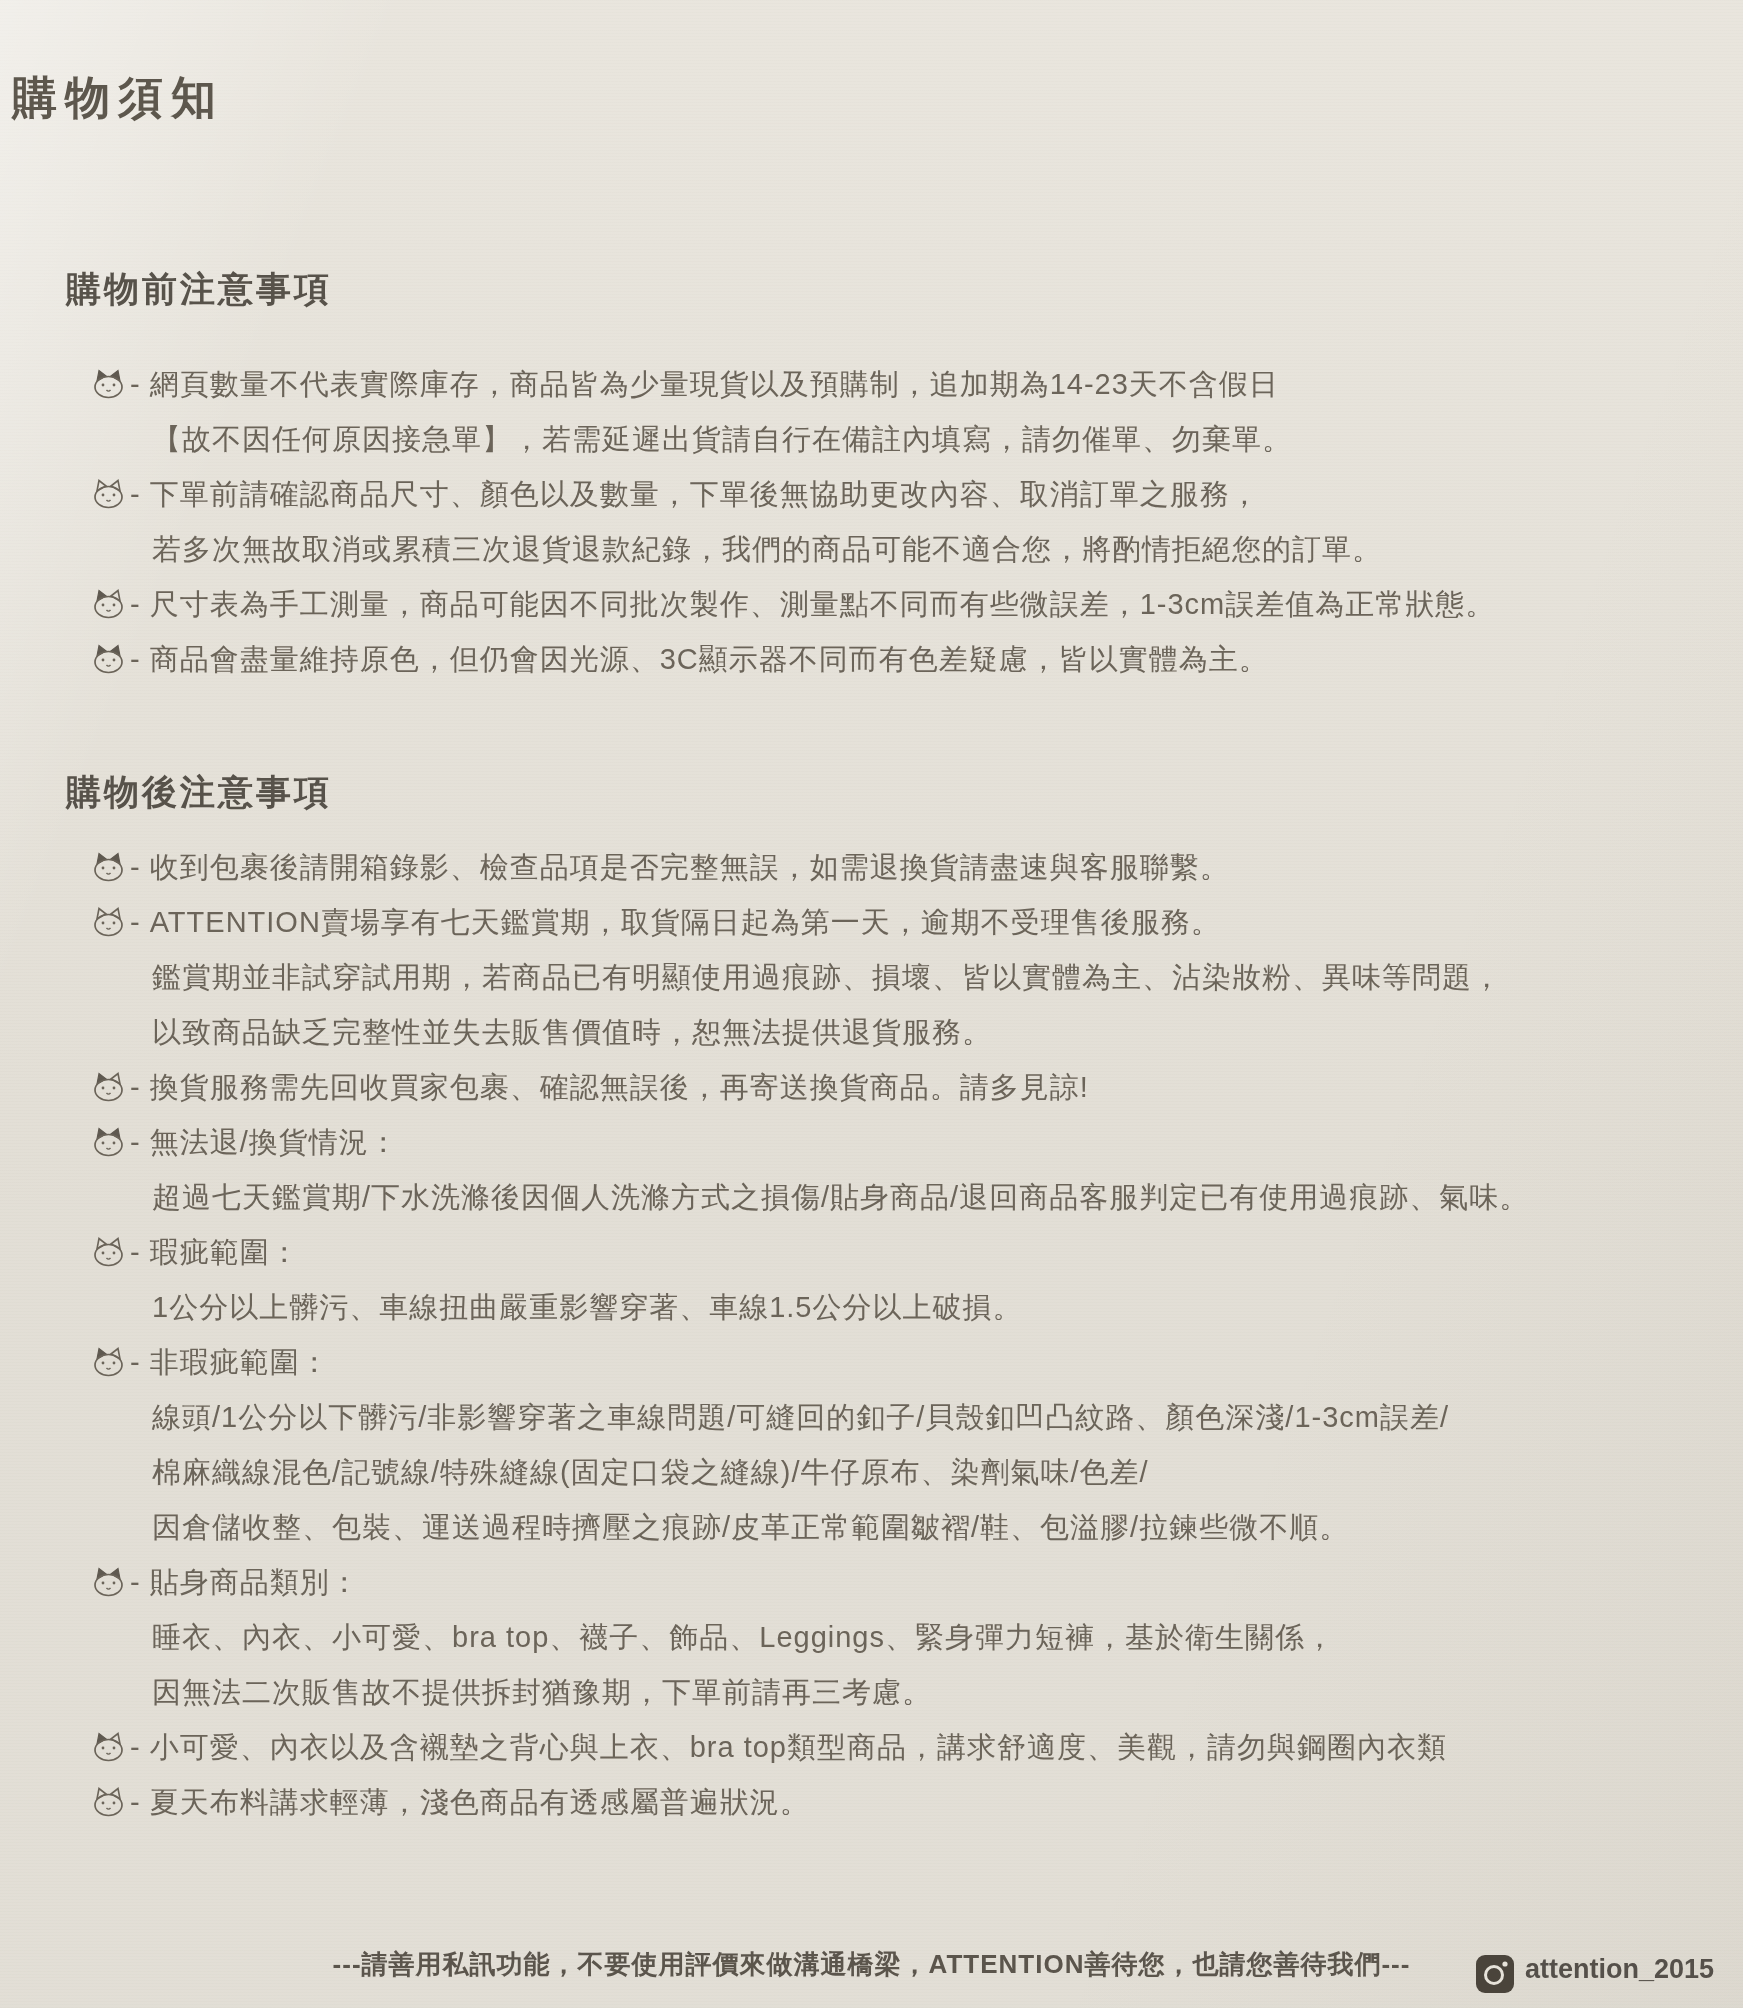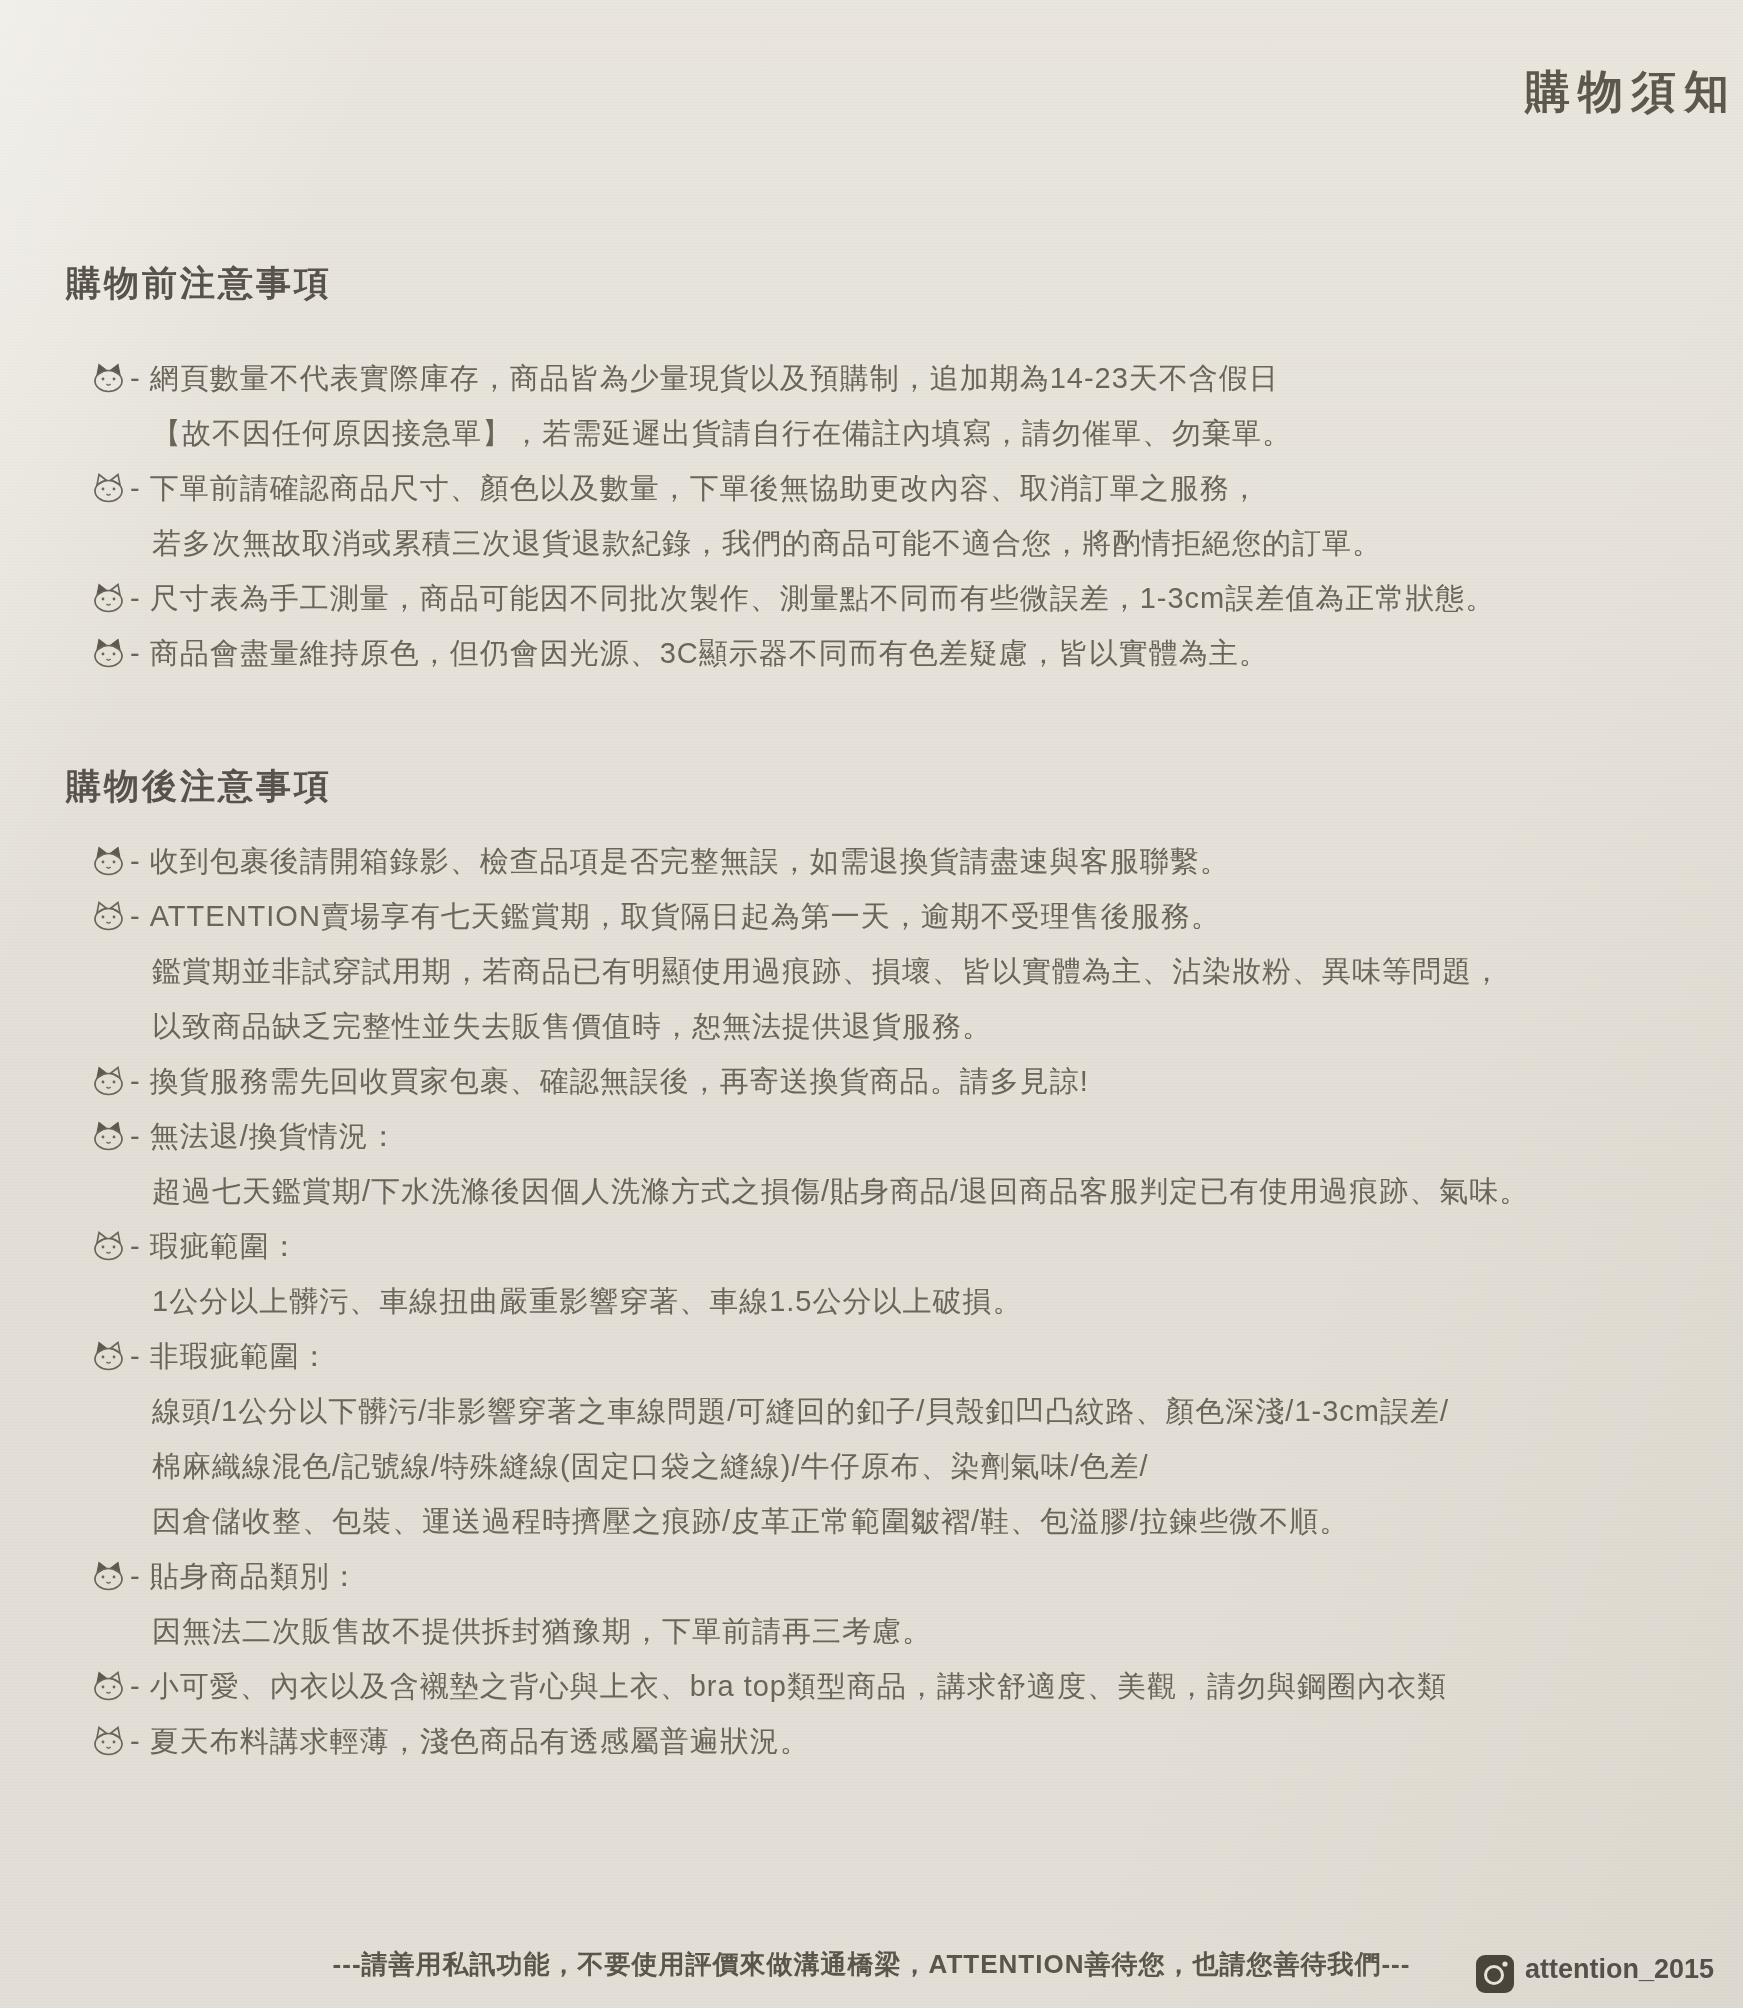--- a/index.html
+++ b/index.html
@@ -10,23 +10,23 @@
     font-family:"Liberation Sans",sans-serif;
     color:#6b6459;
     background-color:#e6e2d9;
     background-image:
       linear-gradient(112deg, rgba(255,255,255,0.40) 0%, rgba(255,255,255,0) 16%),
       linear-gradient(290deg, rgba(130,120,100,0.06) 0%, rgba(0,0,0,0) 28%),
       linear-gradient(180deg, rgba(255,255,255,0.12) 0%, rgba(0,0,0,0.015) 60%),
       repeating-linear-gradient(0deg, rgba(120,112,98,0.025) 0 1px, rgba(0,0,0,0) 1px 3px);
   }
   .title{
-    margin:6px;
+    margin:12px;
     padding-top:56px;
-    text-align:right;
+    text-align:left;
     font-size:45px;
     font-weight:bold;
     letter-spacing:8px;
     color:#5d574d;
   }
   h2.section-heading{
     margin:0;
     padding-left:66px;
     font-size:35px;
     font-weight:bold;
@@ -174,20 +174,21 @@
     </div>
     <div class="line cont"><span>線頭/1公分以下髒污/非影響穿著之車線問題/可縫回的釦子/貝殼釦凹凸紋路、顏色深淺/1-3cm誤差/</span></div>
     <div class="line cont"><span>棉麻織線混色/記號線/特殊縫線(固定口袋之縫線)/牛仔原布、染劑氣味/色差/</span></div>
     <div class="line cont"><span>因倉儲收整、包裝、運送過程時擠壓之痕跡/皮革正常範圍皺褶/鞋、包溢膠/拉鍊些微不順。</span></div>
 
     <div class="line">
       <span class="cat"><svg viewBox="0 0 37 30" width="37" height="30">
             <use href="#cat-a"></use>
           </svg></span><span class="dash">-</span><span>貼身商品類別：</span>
     </div>
+    <div class="line cont"><span>睡衣、內衣、小可愛、bra top、襪子、飾品、Leggings、緊身彈力短褲，基於衛生關係，</span></div>
     <div class="line cont"><span>因無法二次販售故不提供拆封猶豫期，下單前請再三考慮。</span></div>
 
     <div class="line">
       <span class="cat"><svg viewBox="0 0 37 30" width="37" height="30">
             <use href="#cat-c"></use>
           </svg></span><span class="dash">-</span><span>小可愛、內衣以及含襯墊之背心與上衣、bra top類型商品，講求舒適度、美觀，請勿與鋼圈內衣類</span>
     </div>
 
     <div class="line">
       <span class="cat"><svg viewBox="0 0 37 30" width="37" height="30">

